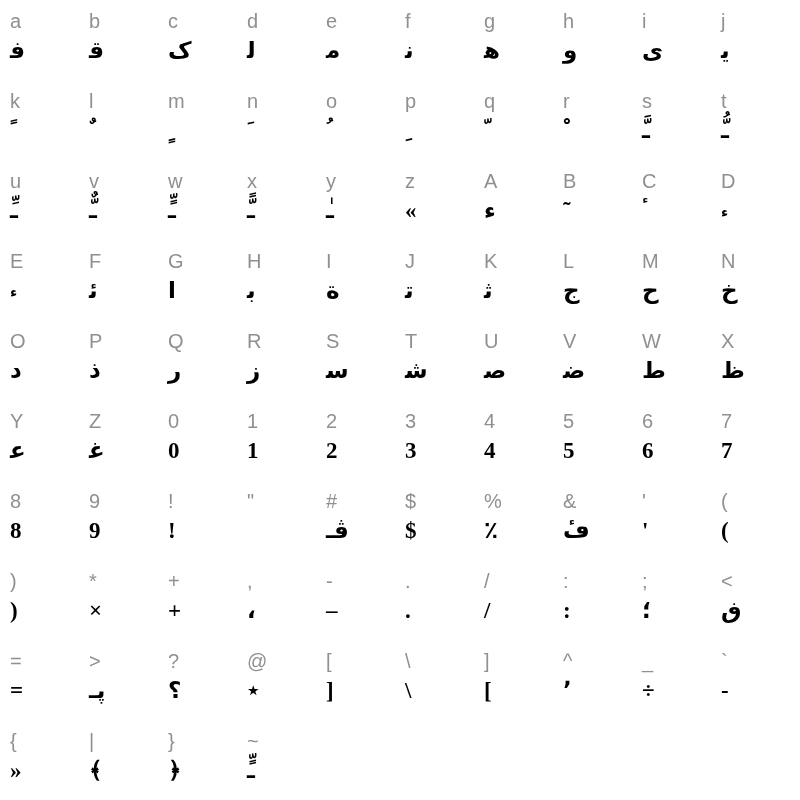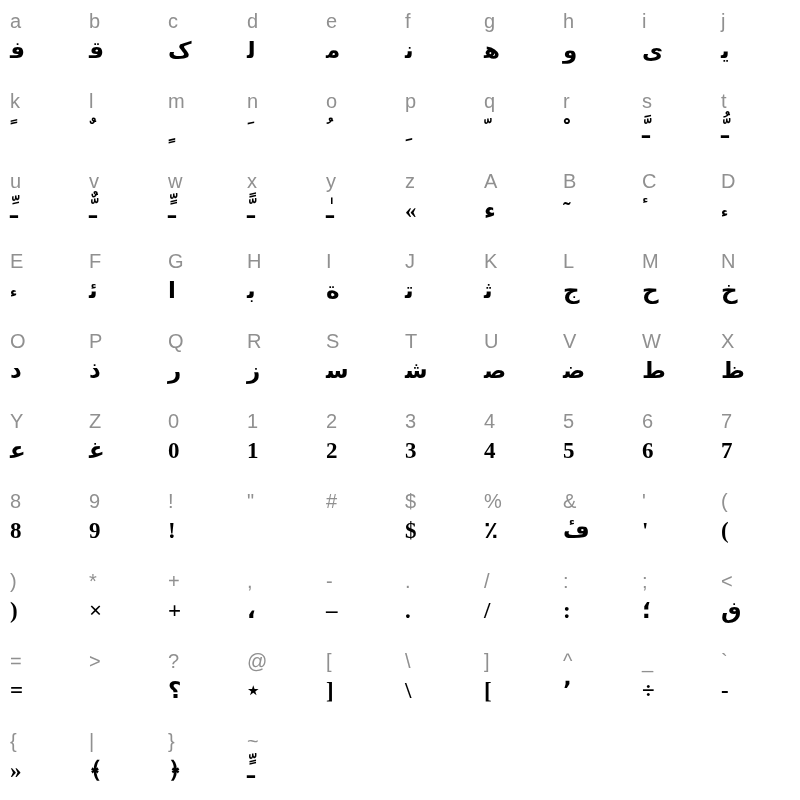--- a/index.html
+++ b/index.html
@@ -282,20 +282,21 @@
     </div>
     <div class="cell">
       <span class="label">!</span>
       <span class="glyph">!</span>
     </div>
     <div class="cell">
       <span class="label">"</span>
     </div>
     <div class="cell">
       <span class="label">#</span>
+      <span class="glyph">ڨـ</span>
     </div>
     <div class="cell">
       <span class="label">$</span>
       <span class="glyph">$</span>
     </div>
     <div class="cell">
       <span class="label">%</span>
       <span class="glyph">٪</span>
     </div>
     <div class="cell">
@@ -349,20 +350,21 @@
     <div class="cell">
       <span class="label">&lt;</span>
       <span class="glyph">ڧ</span>
     </div>
     <div class="cell">
       <span class="label">=</span>
       <span class="glyph">=</span>
     </div>
     <div class="cell">
       <span class="label">&gt;</span>
+      <span class="glyph">پـ</span>
     </div>
     <div class="cell">
       <span class="label">?</span>
       <span class="glyph">؟</span>
     </div>
     <div class="cell">
       <span class="label">@</span>
       <span class="glyph">٭</span>
     </div>
     <div class="cell">

